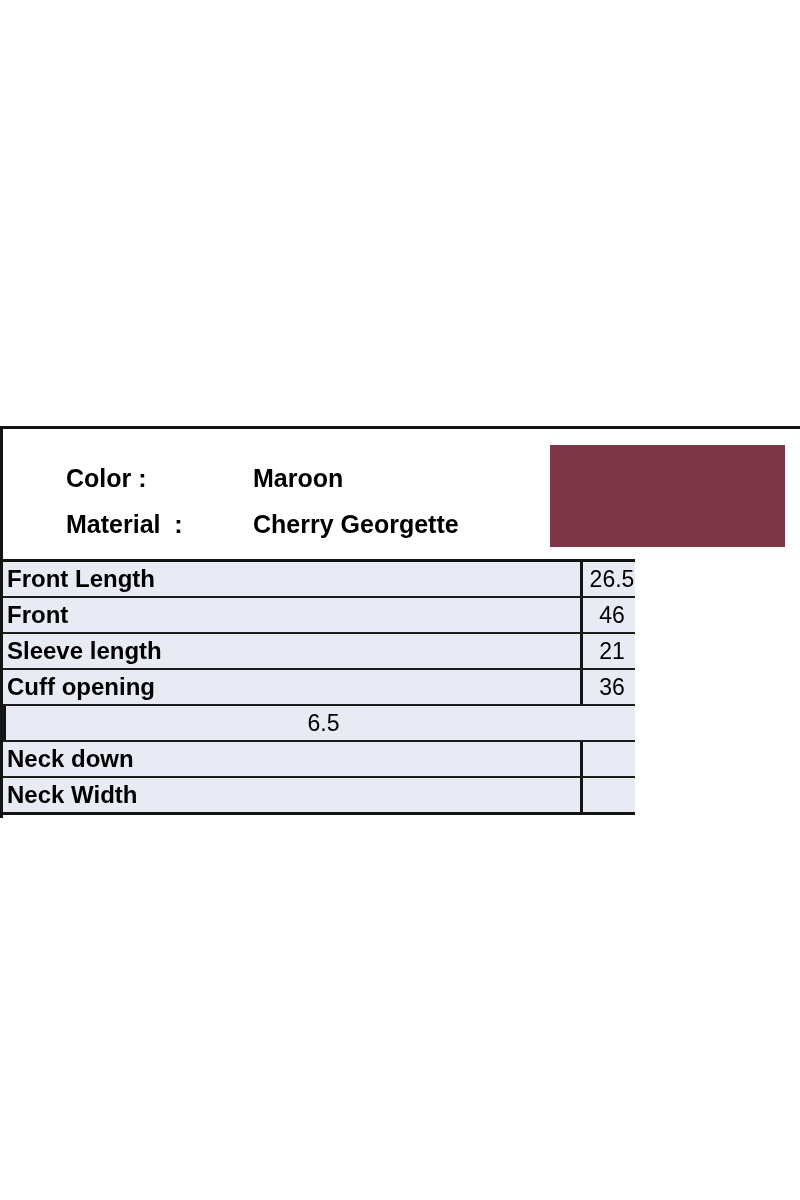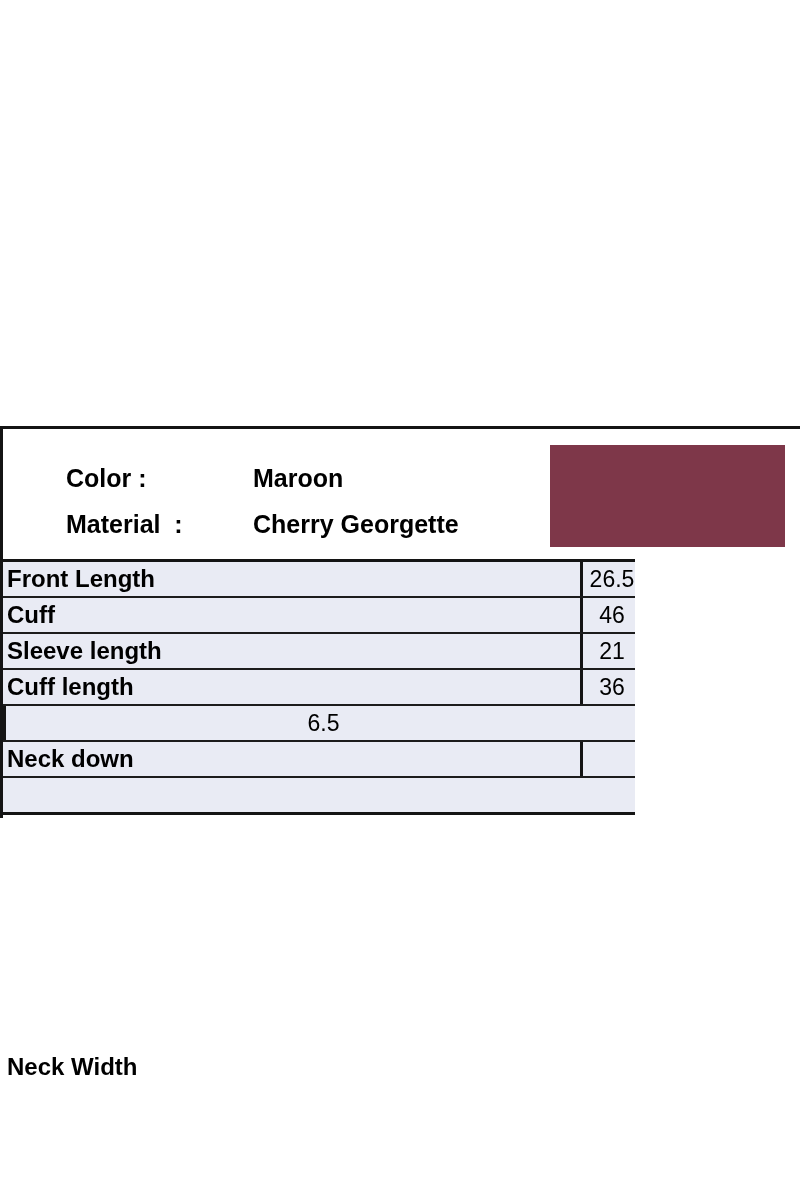--- a/index.html
+++ b/index.html
@@ -64,21 +64,21 @@
     left: 3px; top: 559px;
     width: 632px;
     border-top: 3px solid var(--border-strong);
   }
   .trow {
     display: flex;
     height: 36px;
     background: var(--row-bg);
     border-bottom: 2px solid var(--border-row);
   }
-  .trow:last-child { border-bottom: 3px solid var(--border-strong); height: 37px; flex-direction: column; }
+  .trow:last-child { border-bottom: 3px solid var(--border-strong); height: 37px; }
   .tlabel {
     flex: 0 0 577px;
     display: flex;
     align-items: center;
     padding-left: 4px;
     font-size: 24px;
     font-weight: bold;
     overflow: hidden;
     white-space: nowrap;
   }
@@ -112,29 +112,29 @@
   </div>
 
   <div class="color-swatch"></div>
 
   <div class="meas-table">
     <div class="trow">
       <div class="tlabel">Front Length</div>
       <div class="tvalue">26.5</div>
     </div>
     <div class="trow">
-      <div class="tlabel">Cuff</div>
+      <div class="tlabel">Front</div>
       <div class="tvalue">46</div>
     </div>
     <div class="trow">
       <div class="tlabel">Sleeve length</div>
       <div class="tvalue">21</div>
     </div>
     <div class="trow">
-      <div class="tlabel">Cuff length</div>
+      <div class="tlabel">Cuff opening</div>
       <div class="tvalue">36</div>
     </div>
     <div class="trow">
       <div class="tvalue">6.5</div>
     </div>
     <div class="trow">
       <div class="tlabel">Neck down</div>
       <div class="tvalue"></div>
     </div>
     <div class="trow">

